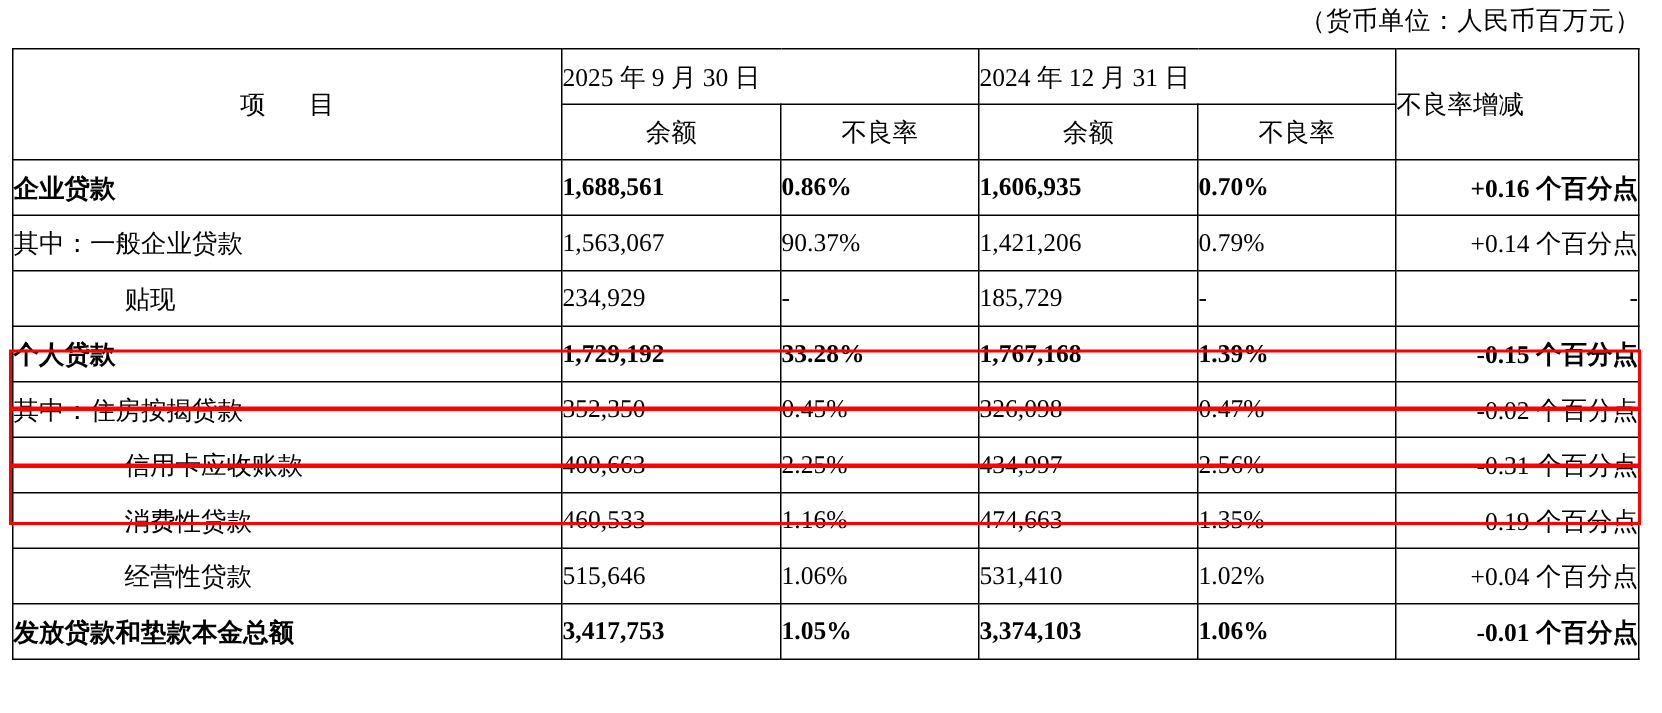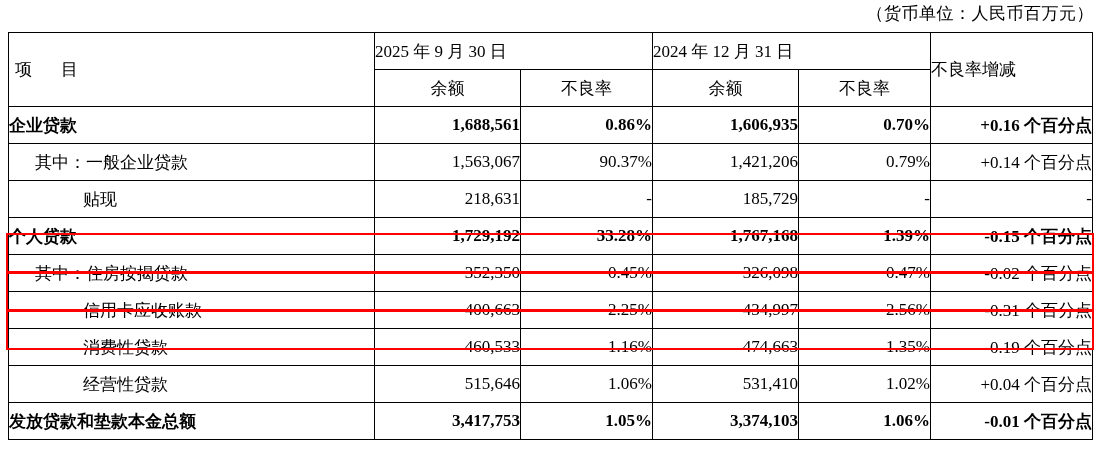--- a/index.html
+++ b/index.html
@@ -40,21 +40,21 @@
   }
   table.fin th, table.fin td {
     border: 1px solid #000000;
     font-weight: normal;
     font-size: 17px;
     padding: 0;
     height: 36px;
     vertical-align: middle;
   }
   .hdr-item {
-    text-align: left;
+    text-align: center;
     font-size: 18px;
     letter-spacing: 6px;
     text-indent: 6px;
   }
   .hdr-date {
     text-align: left;
     font-size: 18px;
   }
   .hdr-sub {
     text-align: center;
@@ -63,28 +63,27 @@
   .hdr-delta {
     text-align: left;
     font-size: 18px;
   }
   td.label {
     text-align: left;
     padding-left: 12px;
     font-size: 17px;
   }
   td.label.indent1 {
-    padding-left: 26px;
   }
   td.label.indent2 {
     padding-left: 74px;
     margin-left: 40px;
   }
   td.num {
-    text-align: right;
+    text-align: left;
     padding-right: 14px;
     font-size: 17px;
   }
   td.delta {
     text-align: right;
     padding-right: 16px;
     font-size: 17px;
   }
   tr.bold td {
     font-weight: bold;
@@ -143,21 +142,21 @@
           <tr>
             <td class="label indent1">其中：一般企业贷款</td>
             <td class="num">1,563,067</td>
             <td class="num">90.37%</td>
             <td class="num">1,421,206</td>
             <td class="num">0.79%</td>
             <td class="delta">+0.14 个百分点</td>
           </tr>
           <tr>
             <td class="label indent2">贴现</td>
-            <td class="num">218,631</td>
+            <td class="num">234,929</td>
             <td class="num">-</td>
             <td class="num">185,729</td>
             <td class="num">-</td>
             <td class="delta">-</td>
           </tr>
           <tr class="bold">
             <td class="label">个人贷款</td>
             <td class="num">1,729,192</td>
             <td class="num">33.28%</td>
             <td class="num">1,767,168</td>

